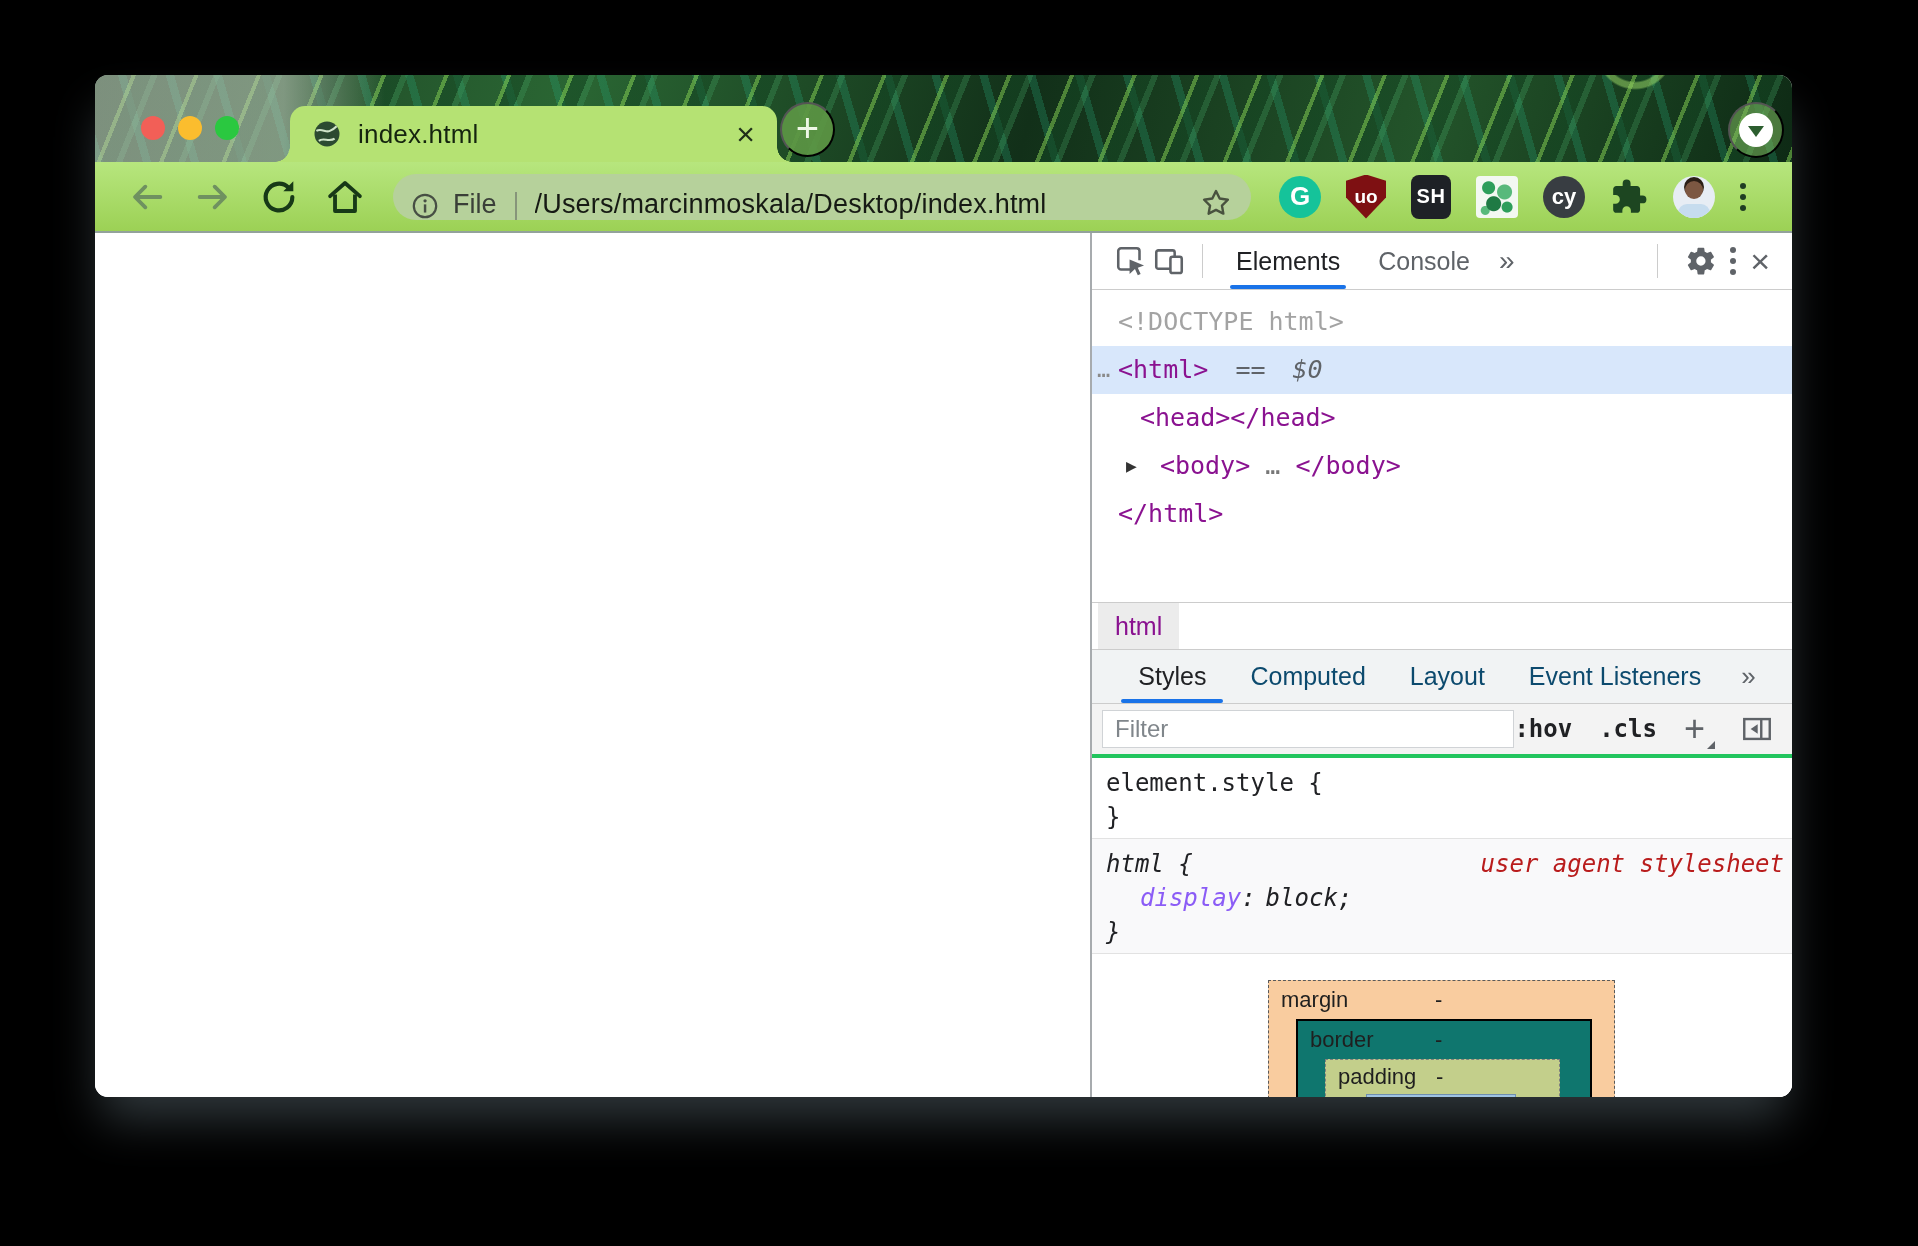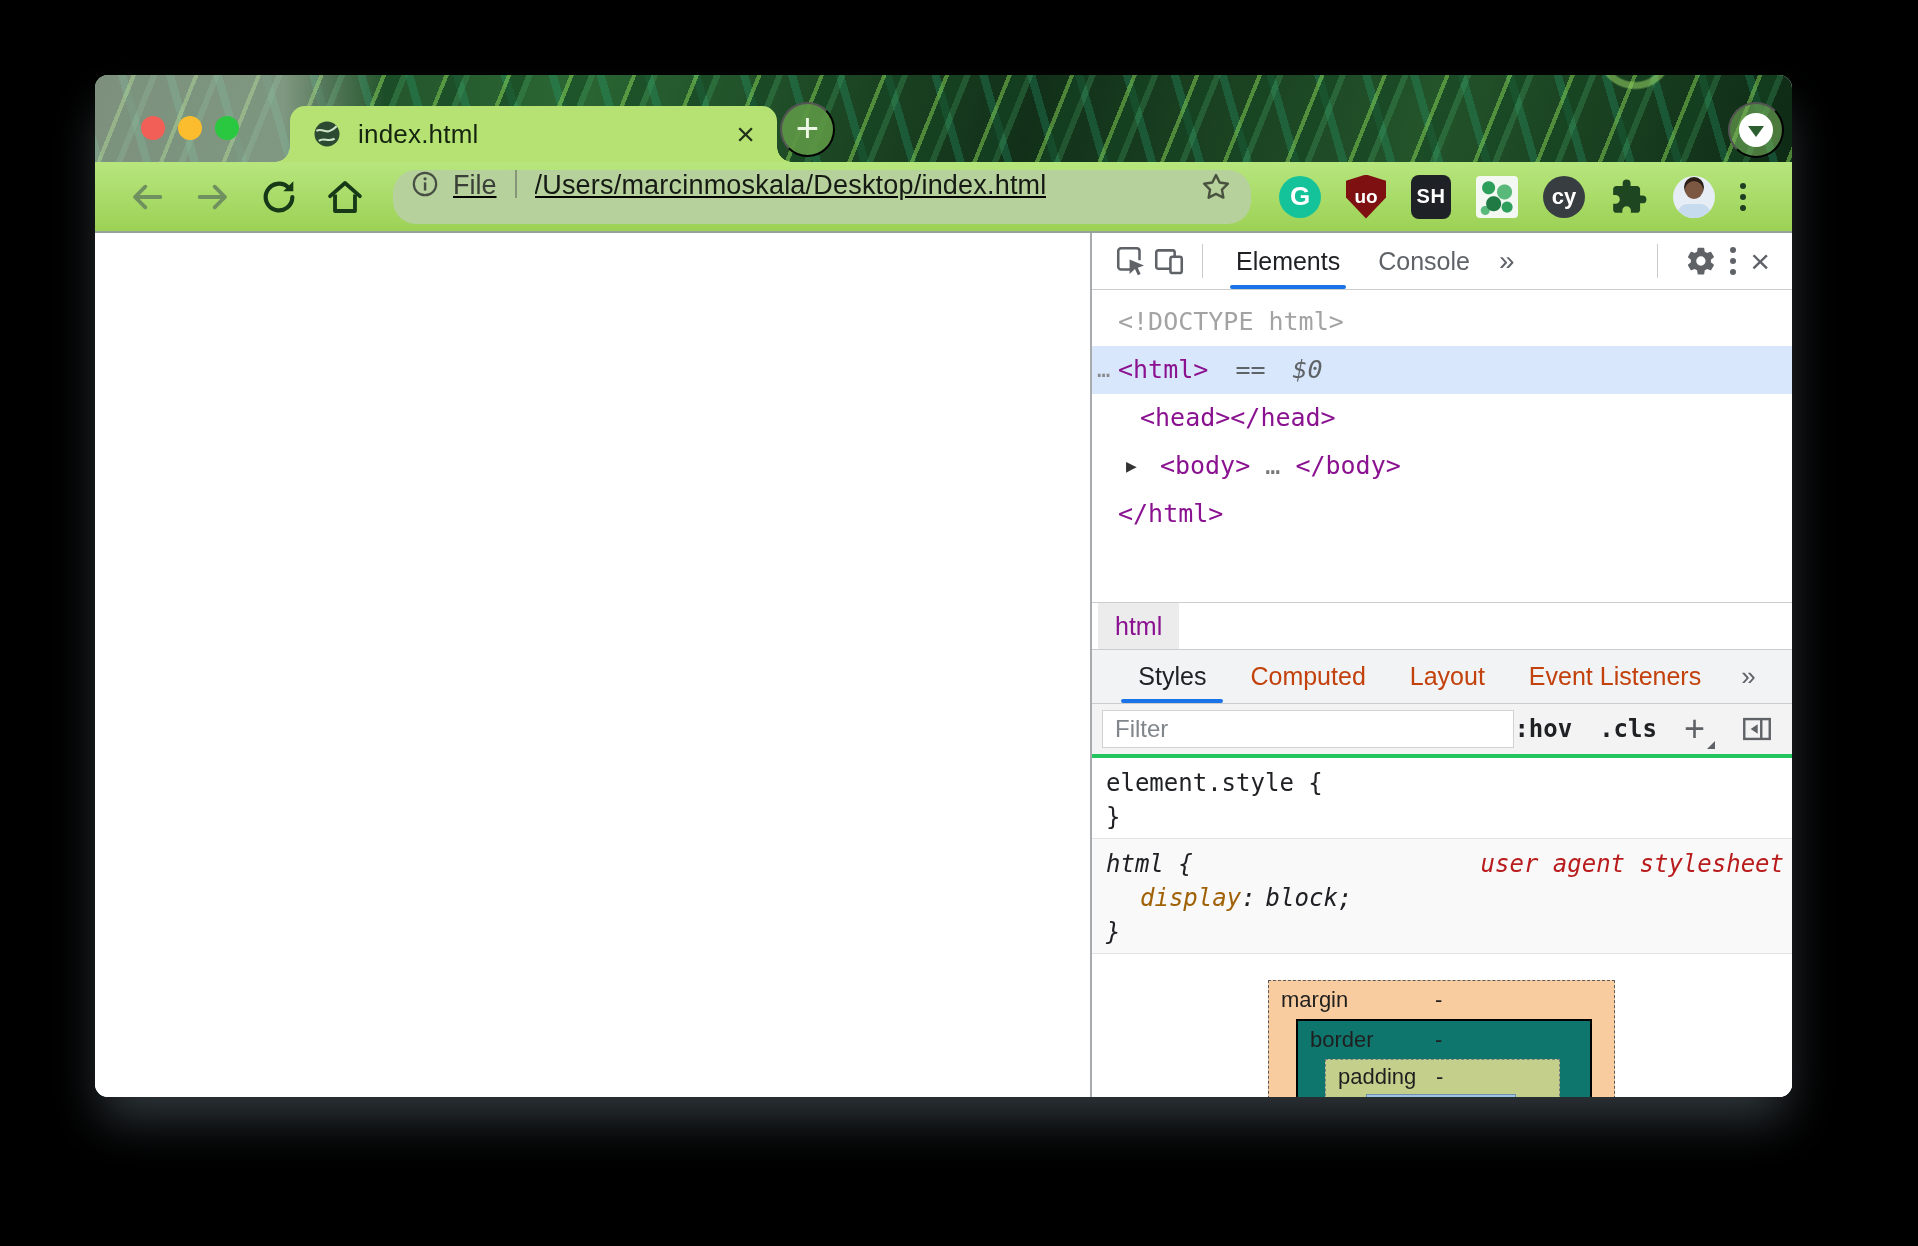--- a/index.html
+++ b/index.html
@@ -45,22 +45,22 @@
   .tabsearch .inner { width:34px; height:34px; border-radius:50%; background:#fff;
                       display:flex; align-items:center; justify-content:center; }
   .tabsearch .tri { width:0; height:0; border-left:8px solid transparent; border-right:8px solid transparent;
                     border-top:11px solid #2c5e2f; margin-top:2px; }
 
   
   .toolbar { height:71px; flex:none; display:flex; align-items:center; padding:0 24px 0 30px;
              background:linear-gradient(#b7e67e, #9cd155); border-bottom:2px solid #93a29b; }
   .navbtn { width:44px; height:44px; flex:none; display:flex; align-items:center; justify-content:center;
             background:none; border:none; margin-right:22px; }
-  .omnibox { margin-left:4px; width:858px; height:54px; border-radius:23px; background:#b6d19b;
-             display:flex; align-items:flex-start; padding:0 18px; flex:none;text-decoration:underline; }
+  .omnibox { margin-left:4px; width:858px; height:46px; border-radius:23px; background:#b6d19b;
+             display:flex; align-items:flex-end; padding:0 18px; flex:none; }
   .omni-scheme { margin-left:14px; font-size:27px; color:#3a3f38; }
   .omni-div { margin-left:18px; width:2px; height:28px; background:#75806f; opacity:.75; flex:none; }
   .omni-path { margin-left:18px; font-size:27px; color:#161a14; letter-spacing:.2px; white-space:nowrap;
                overflow:hidden; }
   .omni-star { margin-left:auto; flex:none; display:flex; }
 
   .extrow { display:flex; align-items:center; gap:25px; margin-left:28px; }
   .extbtn { border:none; background:none; padding:0; display:flex; align-items:center; justify-content:center; }
   .ext-grammarly { width:42px; height:42px; border-radius:50%; background:#15c39a; color:#fff;
                    font-size:26px; font-weight:bold; }
@@ -124,21 +124,21 @@
 
   
   .dt-crumbs { height:48px; flex:none; border-top:1px solid #ccc; border-bottom:1px solid #ccc;
                display:flex; align-items:stretch; padding-left:6px; }
   .crumb { display:flex; align-items:center; padding:0 17px; background:#ececec; color:#8a1290;
            font-size:25px; border:none; }
 
   .dt-stabs { height:54px; flex:none; background:#f1f3f4; border-bottom:1px solid #ccc;
               display:flex; align-items:stretch;justify-content:center; }
   .stab { position:relative; display:flex; align-items:center; padding:0 22px; font-size:25px;
-          color:#c2410c; background:none; border:none; }
+          color:#0c4a6e; background:none; border:none; }
   .stab.active { color:#202124; }
   .stab.active::after { content:""; position:absolute; left:5px; right:5px; bottom:0; height:4px;
                         background:#1a73e8; border-radius:2px; }
   .stab-more { background:none; border:none; color:#5f6368; font-size:26px; padding:0 12px; margin-left:6px; }
 
   .dt-filter { height:54px; flex:none; background:#f3f3f3; border-bottom:4px solid #22c55e;
                display:flex; align-items:center; padding:0 16px 0 10px; }
   .filter-input { width:428px; height:38px; border:1px solid #d0d3d6; background:#fff; font-size:24px;
                   padding:0 12px; color:#444; font-family:"Liberation Sans", sans-serif; }
   .filter-input::placeholder { color:#80868b; }
@@ -152,21 +152,21 @@
 
   
   .dt-styles { flex:1; min-height:0; overflow:hidden; background:#fff;
                font-family:"DejaVu Sans Mono", monospace; font-size:24px; color:#202124; }
   .rule { padding:8px 0 4px 14px; border-bottom:1px solid #e2e2e2; }
   .rline { height:34px; line-height:34px; white-space:nowrap; }
   .rule-ua { background:#f9f9fa; font-style:italic; }
   .sel-line { display:flex; justify-content:space-between; padding-right:8px; }
   .origin { color:#b91c1c; }
   .prop-line { padding-left:34px; }
-  .prop { color:#a16207; }
+  .prop { color:#8b5cf6; }
   .pval { margin-left:10px; }
 
   
   .boxmodel { margin:26px 0 0 176px; width:347px; font-family:"Liberation Sans", sans-serif;
               font-size:22px; color:#1f1f1f; }
   .bm-row { height:38px; display:flex; align-items:center; padding-left:12px; position:relative; }
   .bm-dash { position:absolute; top:50%; transform:translateY(-50%); }
   .bm-margin { border:1px dashed #5a5a5a; background:#f9cc9f; }
   .bm-margin > .bm-row .bm-dash { left:166px; }
   .bm-border { margin:0 22px 0 27px; border:2px solid #000; background:#0f766e; }

